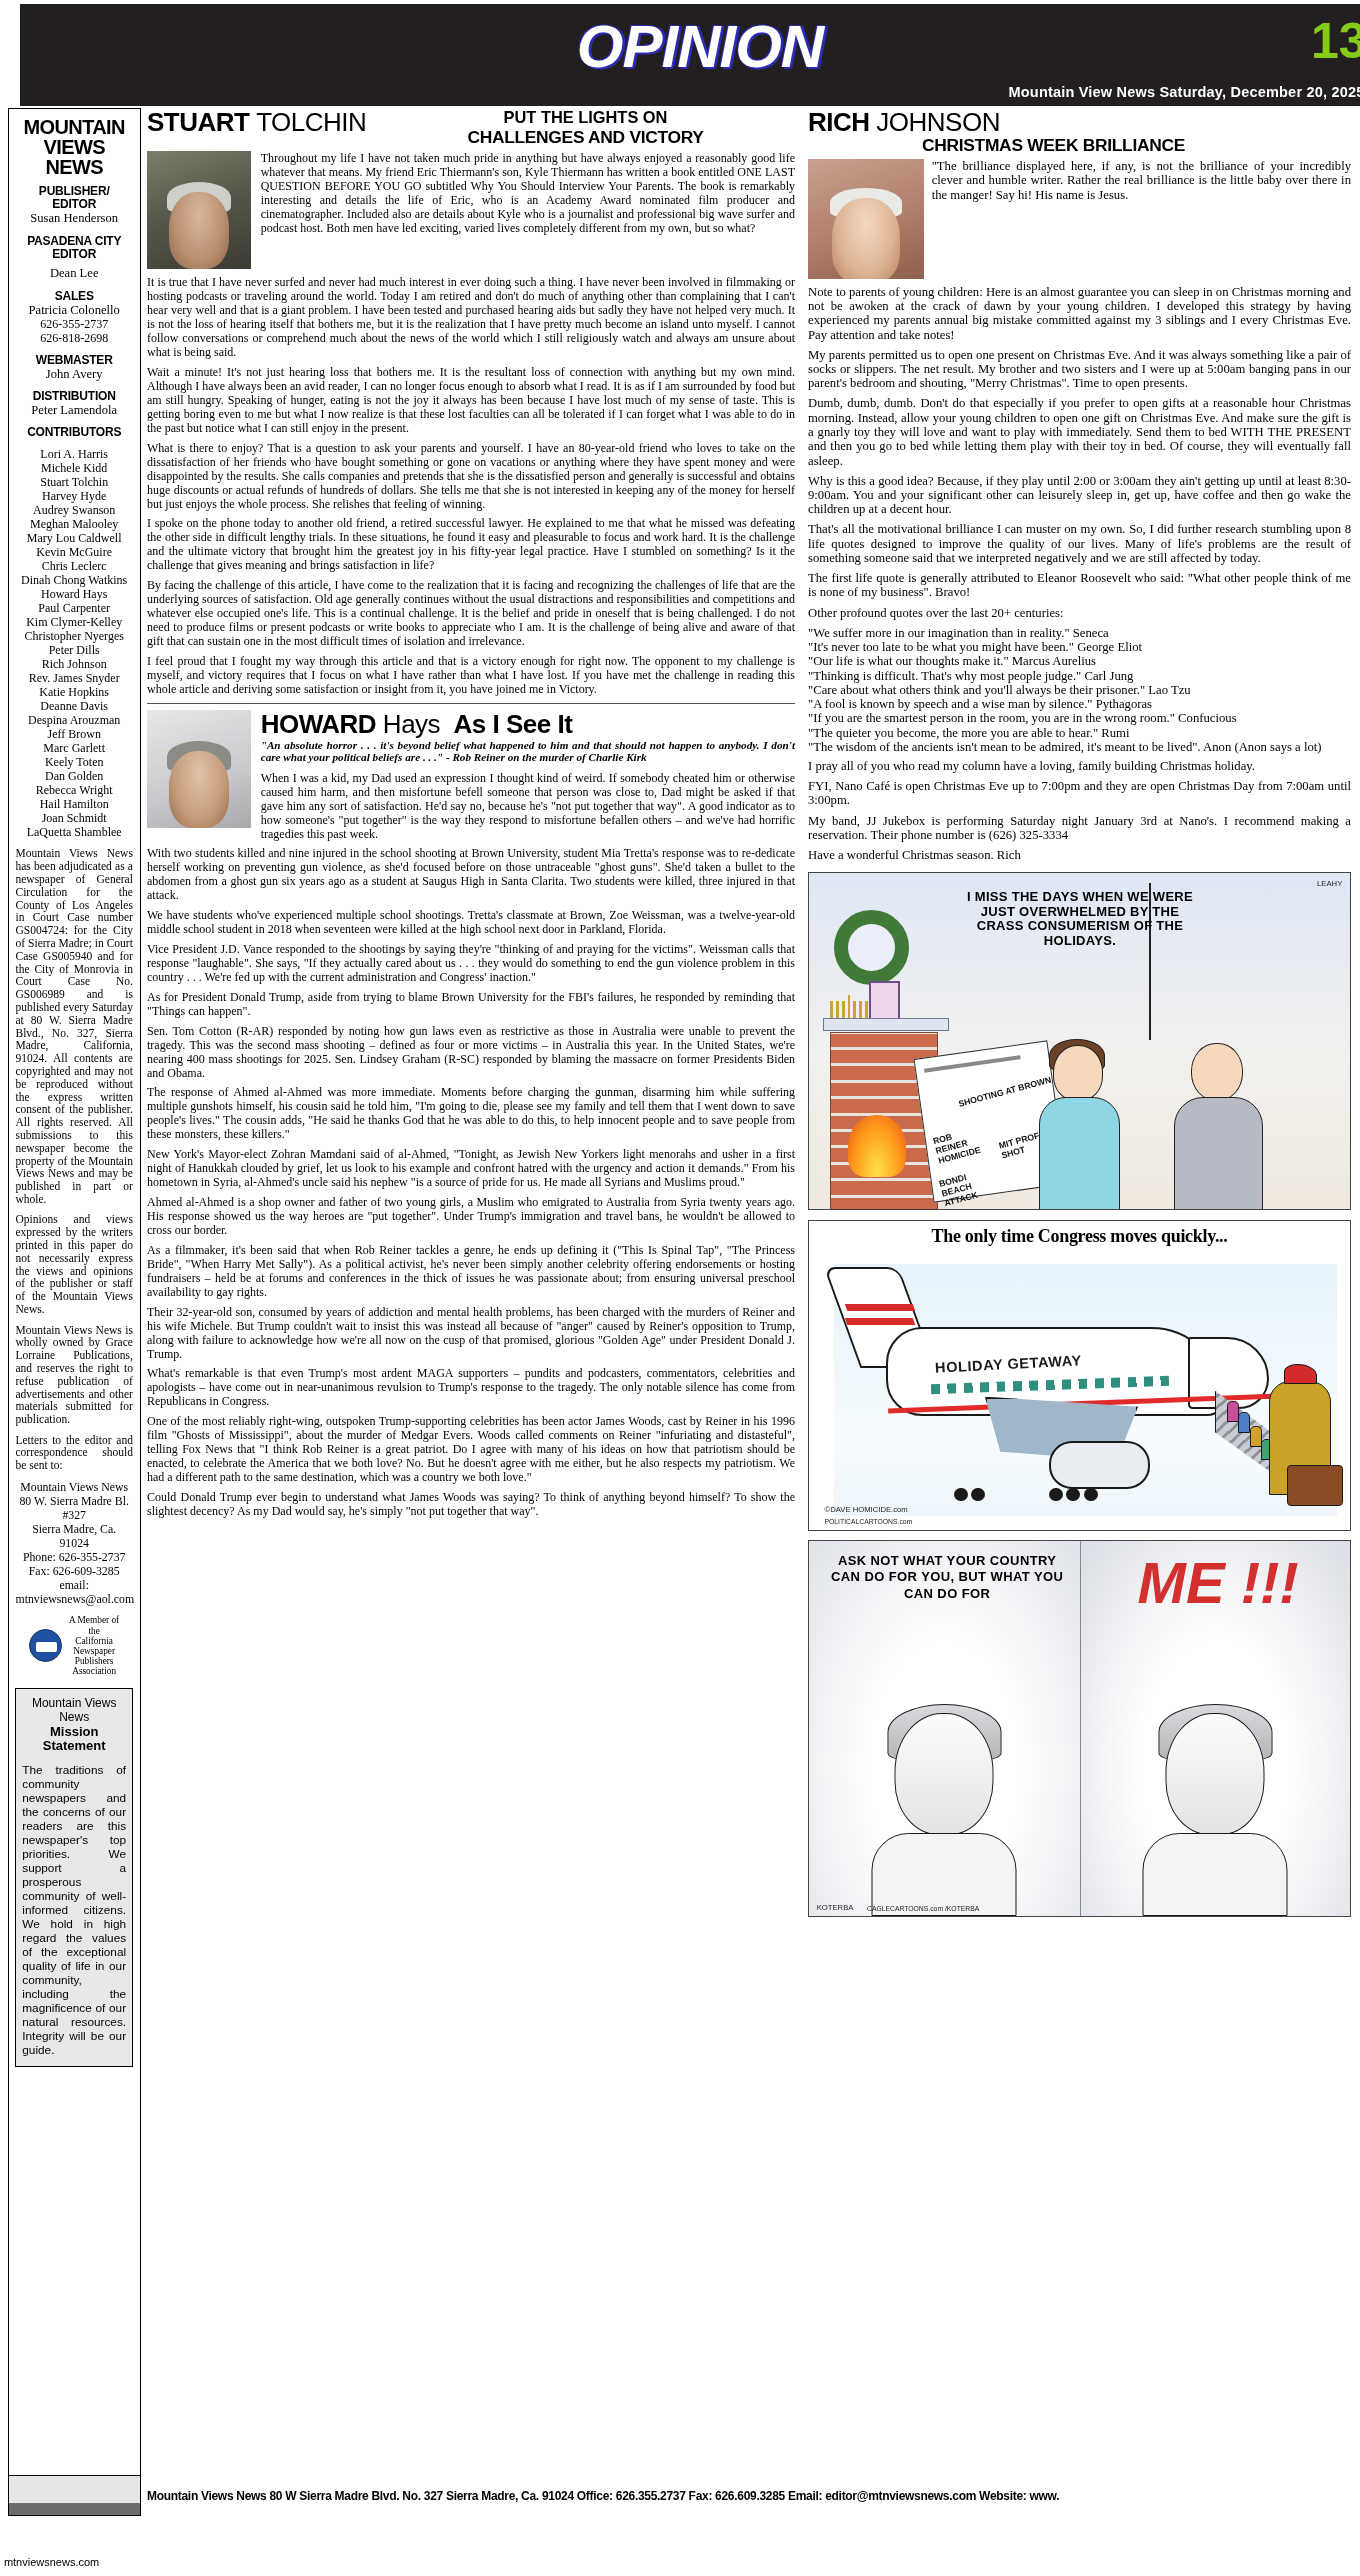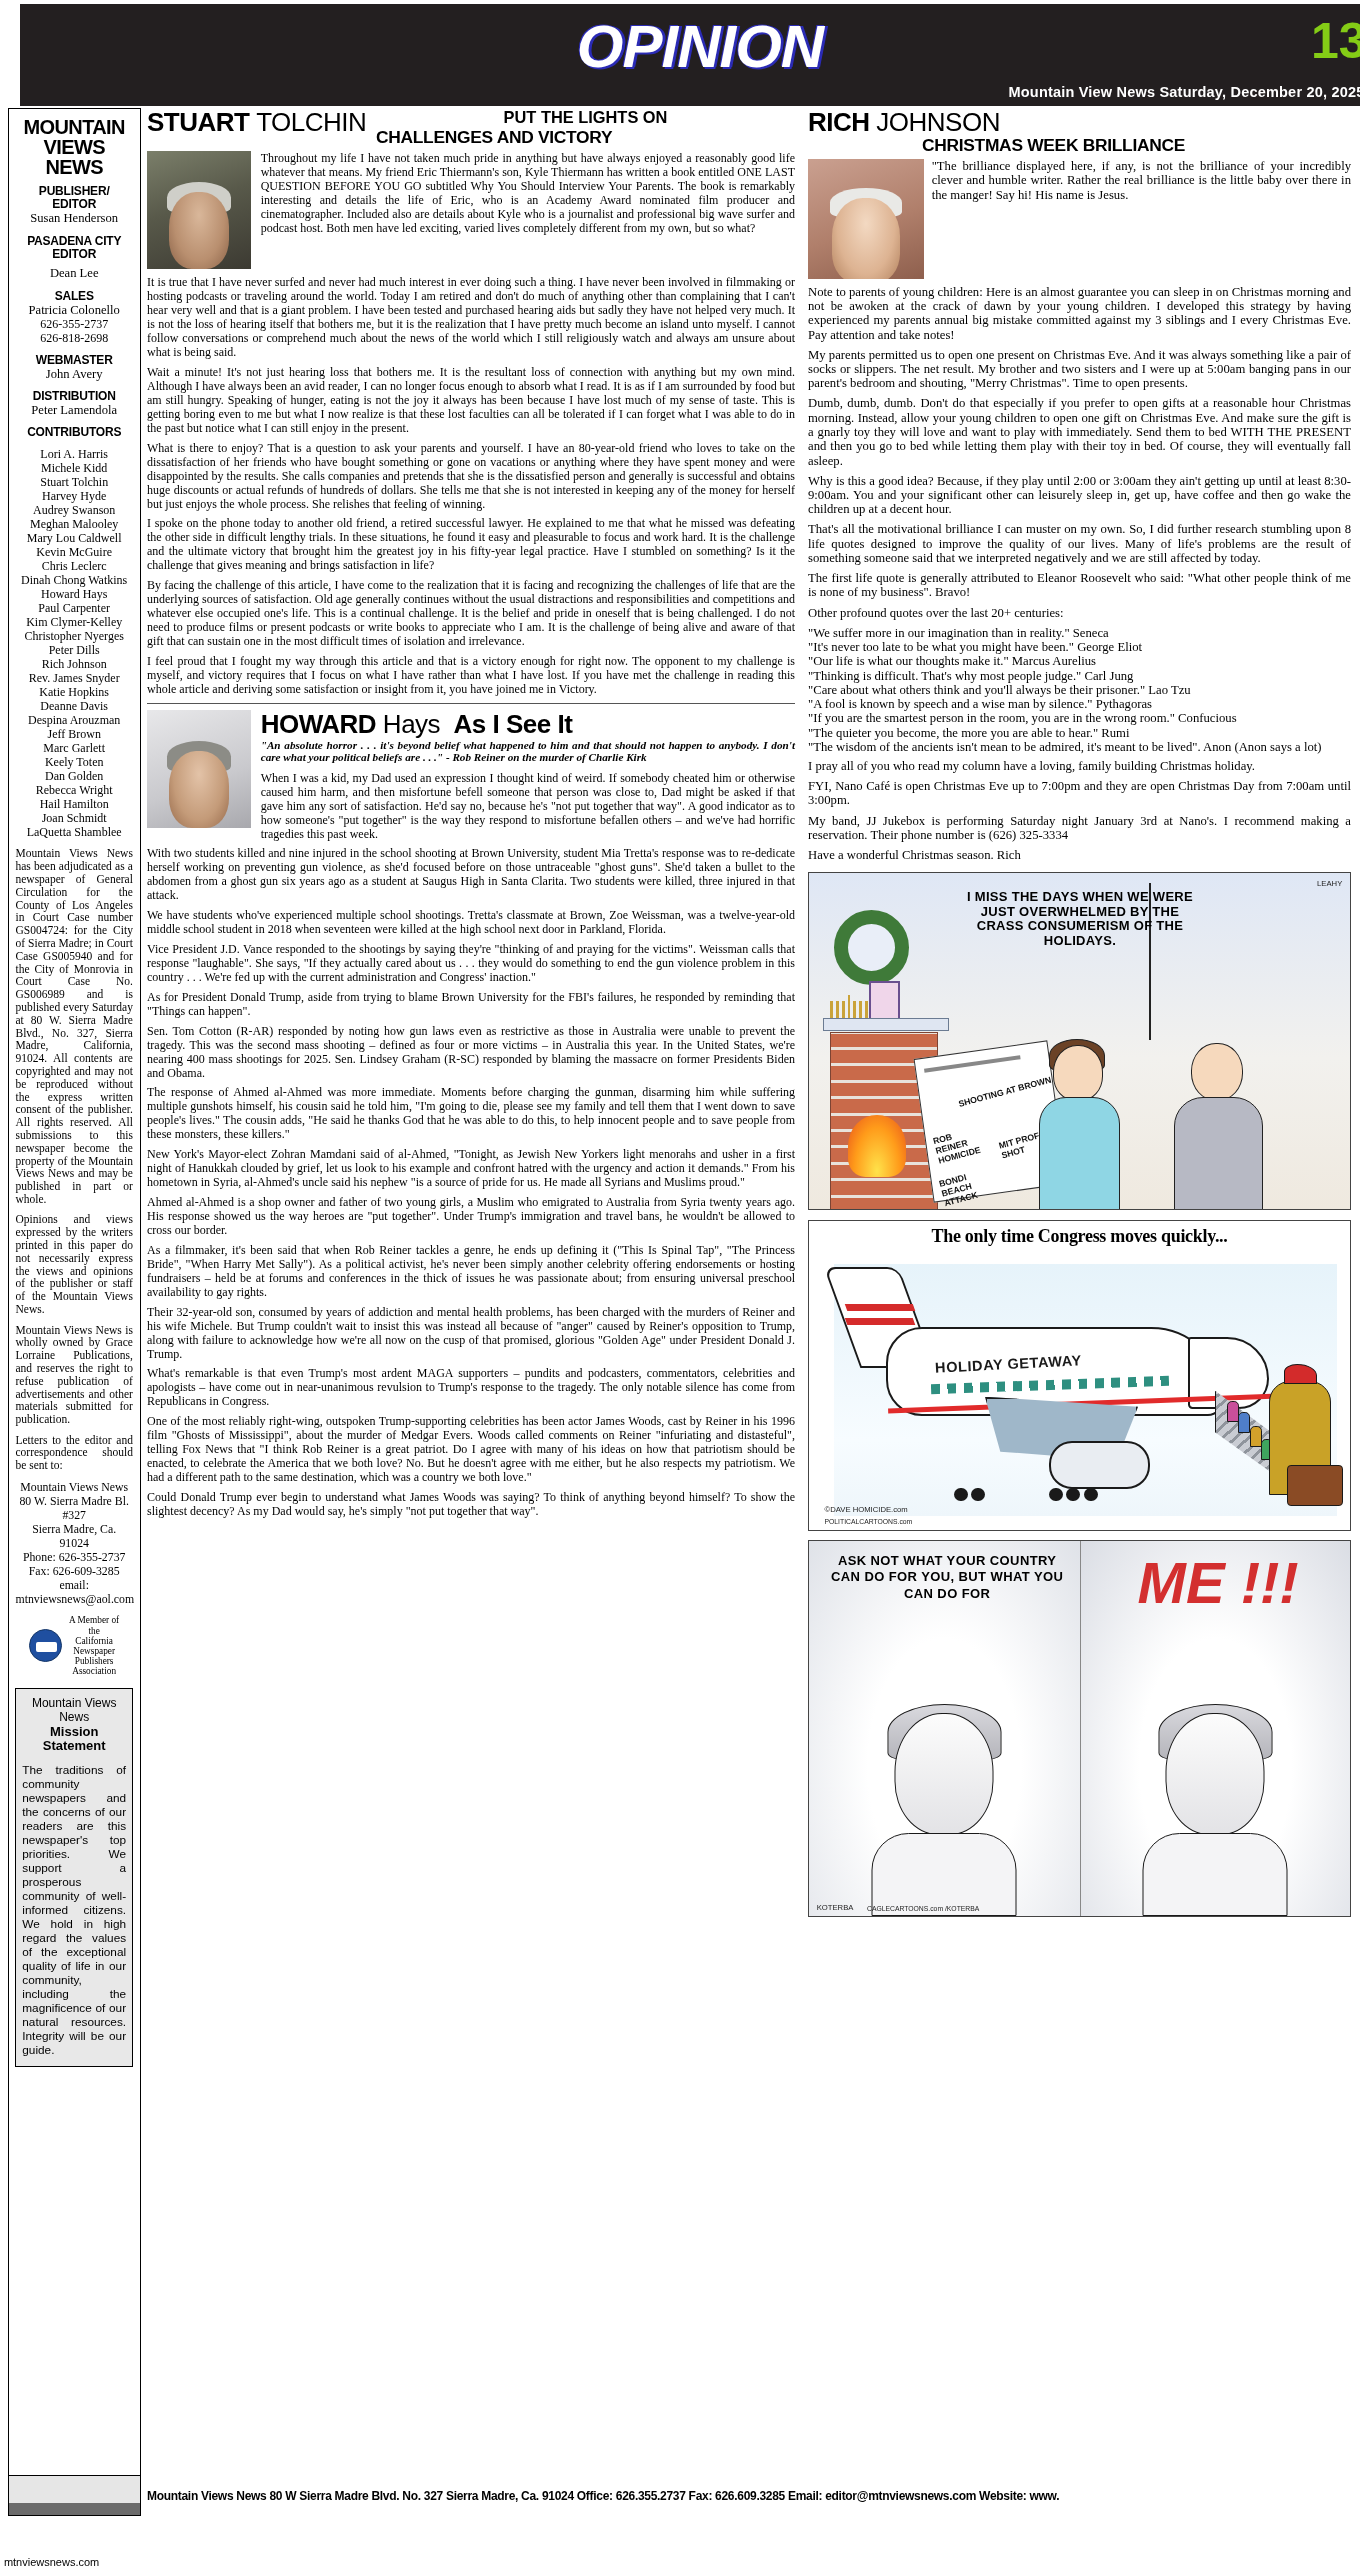--- a/index.html
+++ b/index.html
@@ -111,21 +111,21 @@
     position: absolute; left: 147px; top: 0; width: 648px;
   }
   .byline-name {
     font-family: "Liberation Sans", sans-serif; font-size: 26px;
     letter-spacing: -0.5px; line-height: 29px; white-space: nowrap;
   }
   .byline-name b { font-weight: bold; }
   .byline-name span.light { font-weight: 300; }
   .headline-2 {
     font-family: "Liberation Sans", sans-serif; font-weight: bold;
-    font-size: 17.4px; line-height: 20px; letter-spacing: -0.3px;
+    font-size: 17.4px; line-height: 20px; text-align: center; letter-spacing: -0.3px;
   }
   .headline-1 {
     font-family: "Liberation Sans", sans-serif; font-weight: bold;
     font-size: 16.4px; line-height: 19.3px; text-align: center;
   }
   .portrait {
     width: 104px; height: 118px; background: linear-gradient(160deg,#7b7f6a,#58594a 45%,#3c3a32);
     position: relative; overflow: hidden; flex: 0 0 auto;
   }
   .portrait .face {

